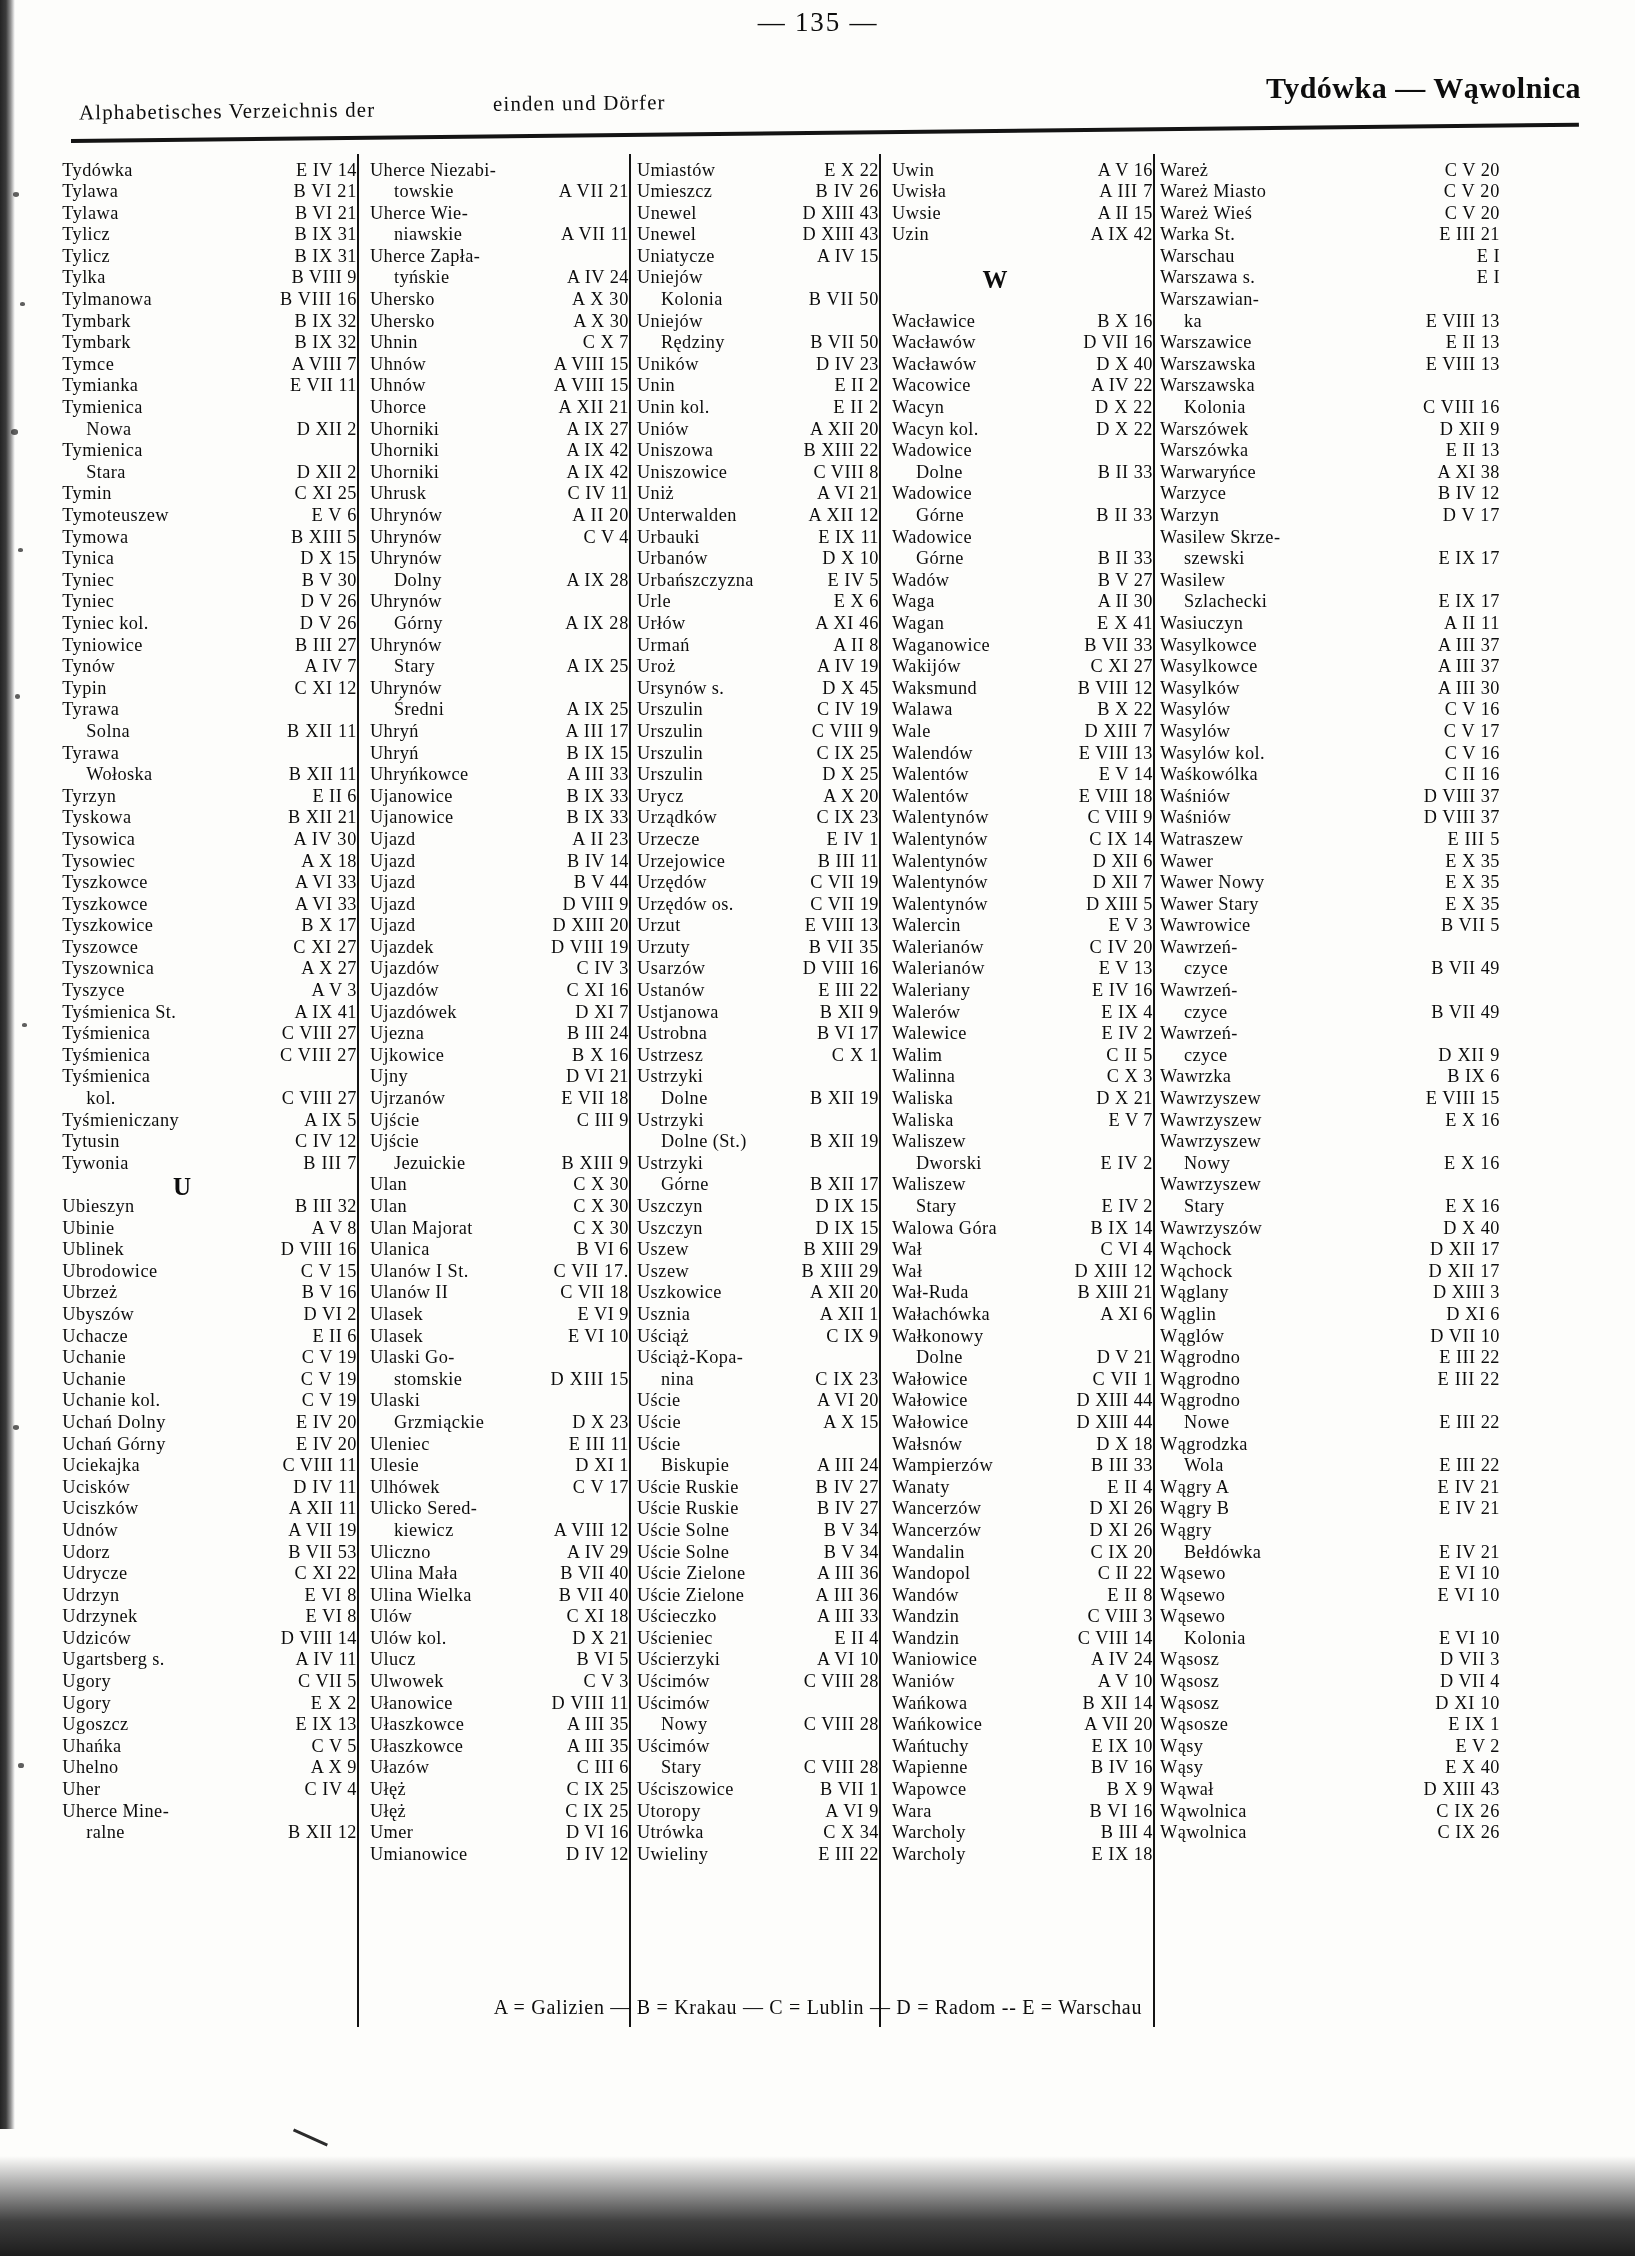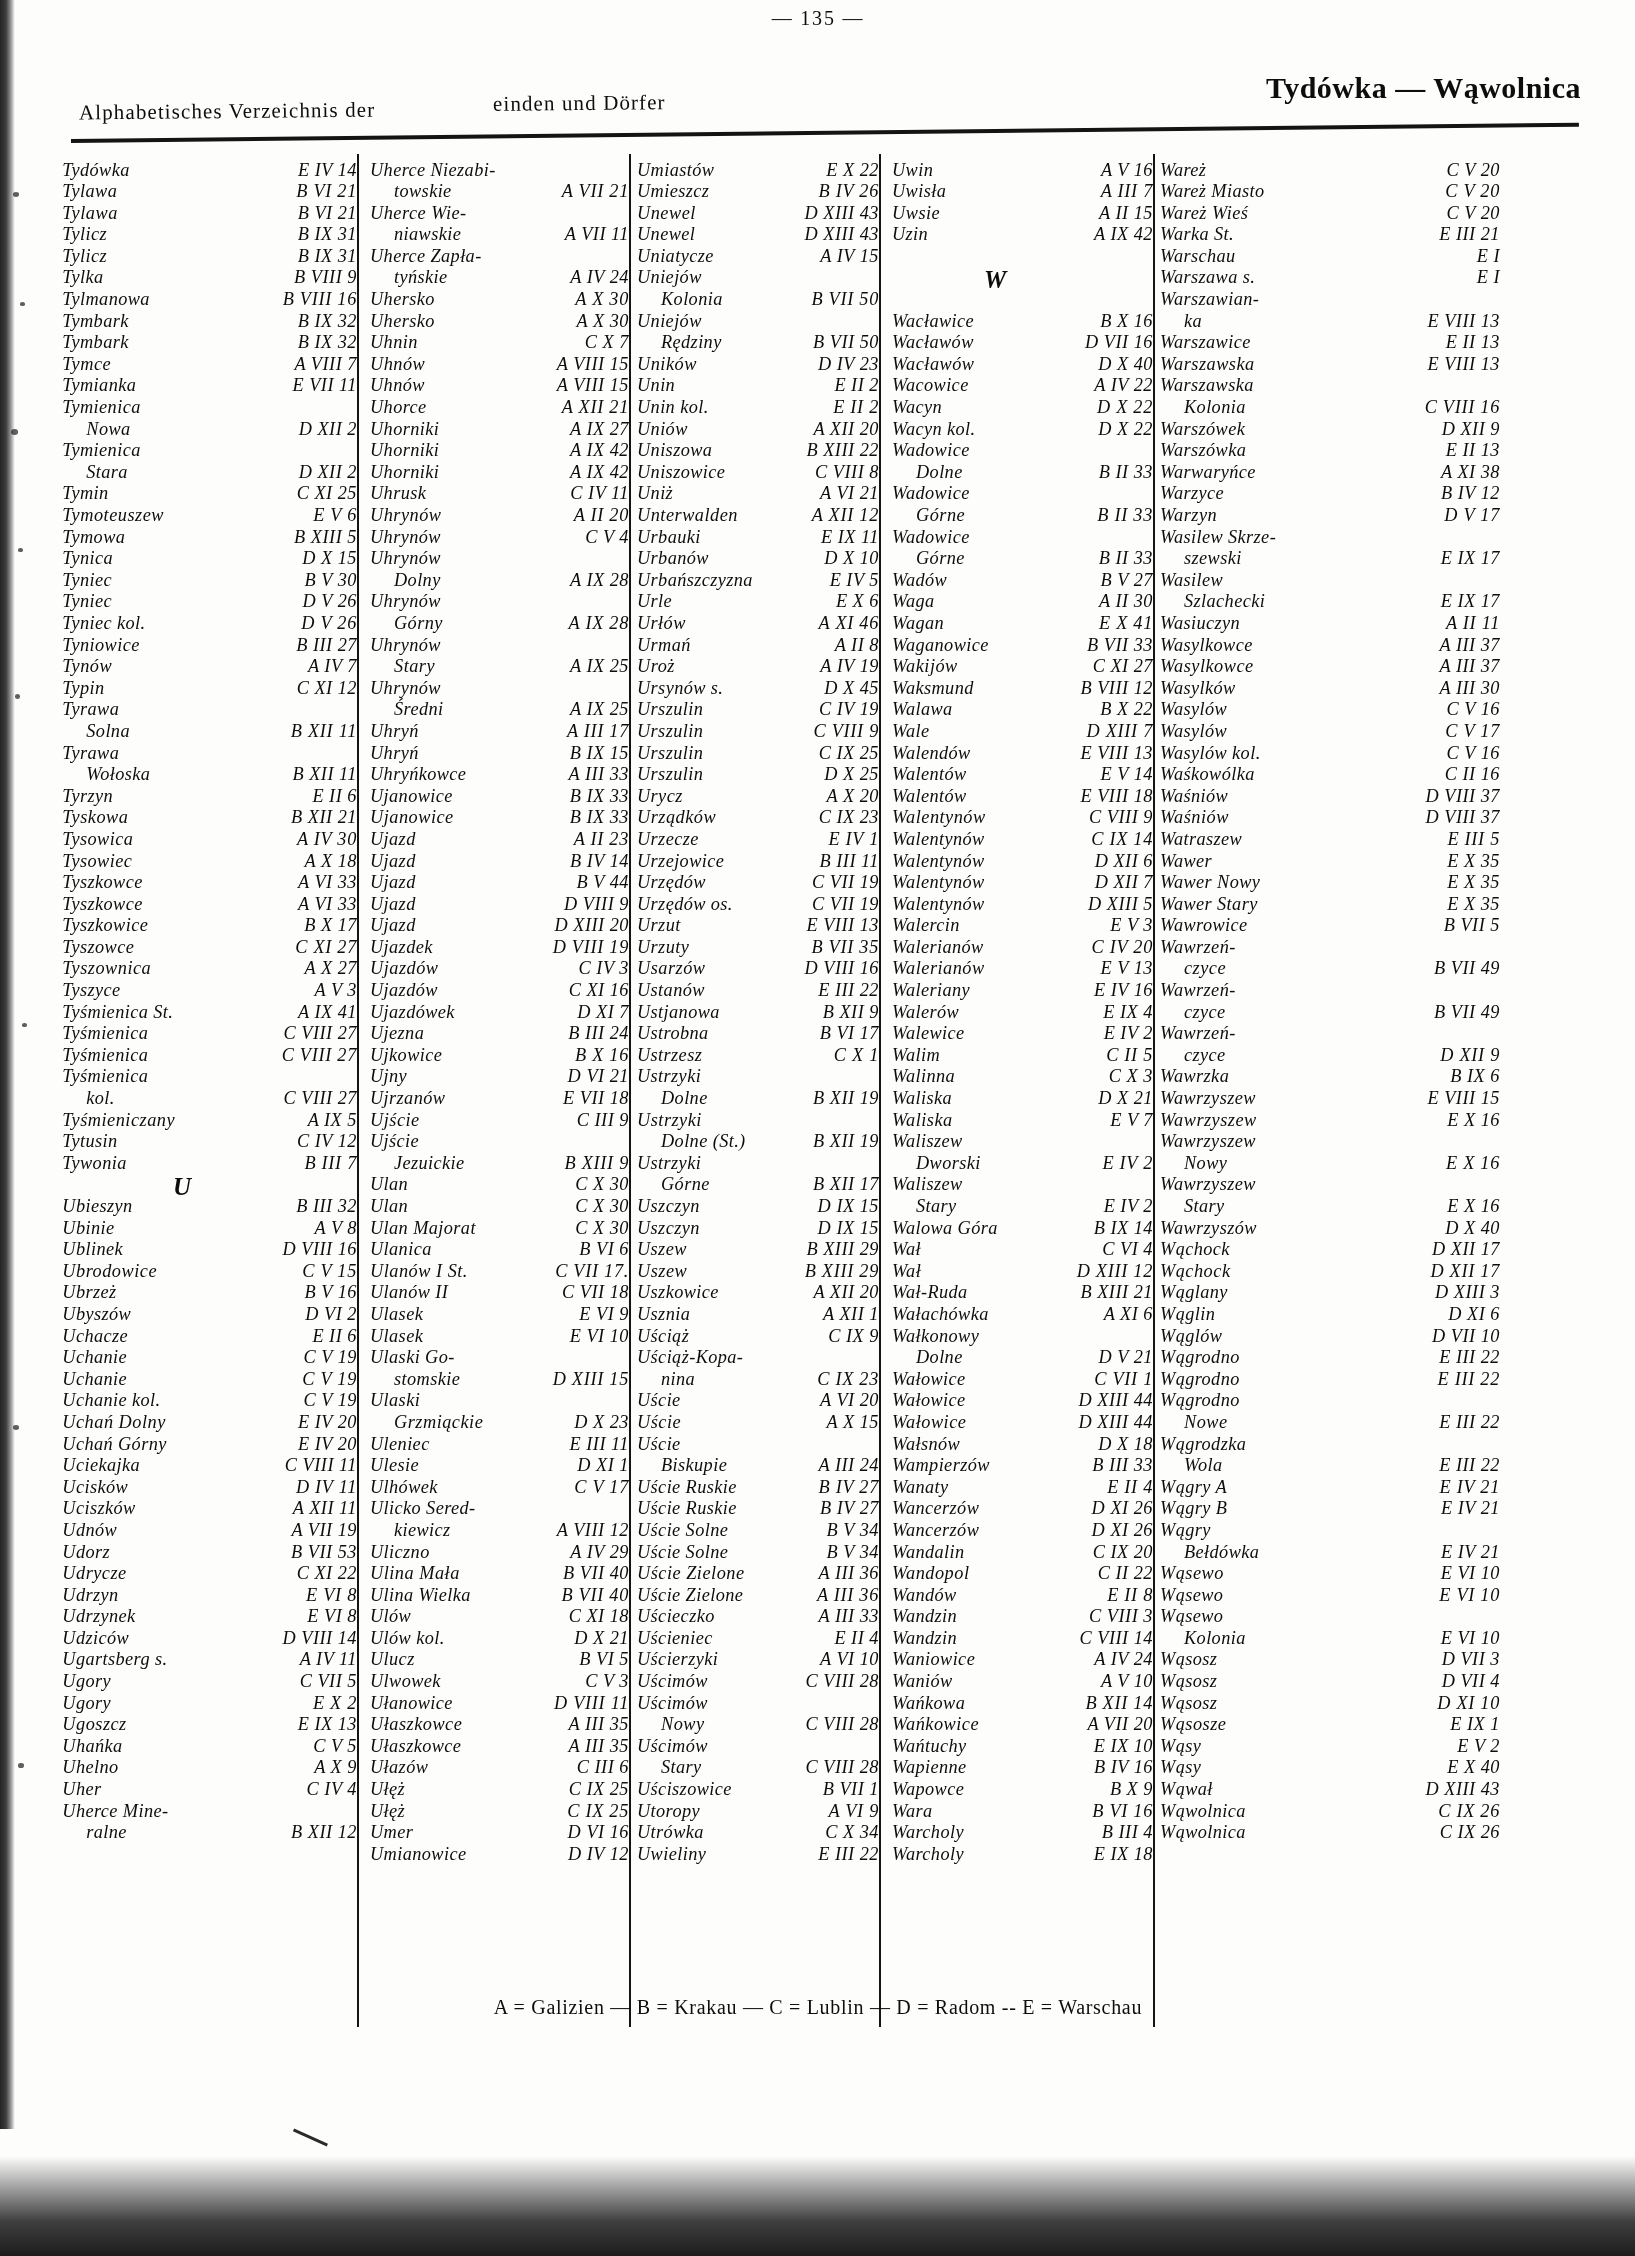--- a/index.html
+++ b/index.html
@@ -43,21 +43,21 @@
     width: 1636px; height: 101px;
     background: linear-gradient(0deg,#101010 0%, #343434 35%, #9a9a9a 68%, rgba(255,255,255,0) 100%);
     opacity: .95;
   }
 
   
   .page-number {
     position: absolute;
     top: 7.3px; left: 0; width: 1636px;
     text-align: center;
-    font-size: 20px;
+    font-size: 27px;
     letter-spacing: 1.8px;
   }
   .running-head-left {
     position: absolute;
     left: 79px; top: 99px;
     font-size: 21px;
     letter-spacing: 1.1px;
     white-space: nowrap;
     transform: rotate(-0.55deg);
   }
@@ -93,21 +93,20 @@
     left: 55px;
     top: 154px;
     width: 1535px;
     height: 1873px;
     display: flex;
   }
   .col {
     position: relative;
     box-sizing: border-box;
     padding-top: 5.5px;
-    font-style: italic;
   }
   .col + .col { border-left: 2.7px solid #141414; }
   .c1 { width: 302px; padding-left: 7.3px; }
   .c2 { width: 272px; padding-left: 11px; }
   .c3 { width: 250px; padding-left: 6px; }
   .c4 { width: 274px; padding-left: 11px; }
   .c5 { width: 347px; padding-left: 5px; }
 
   .row {
     display: flex;

